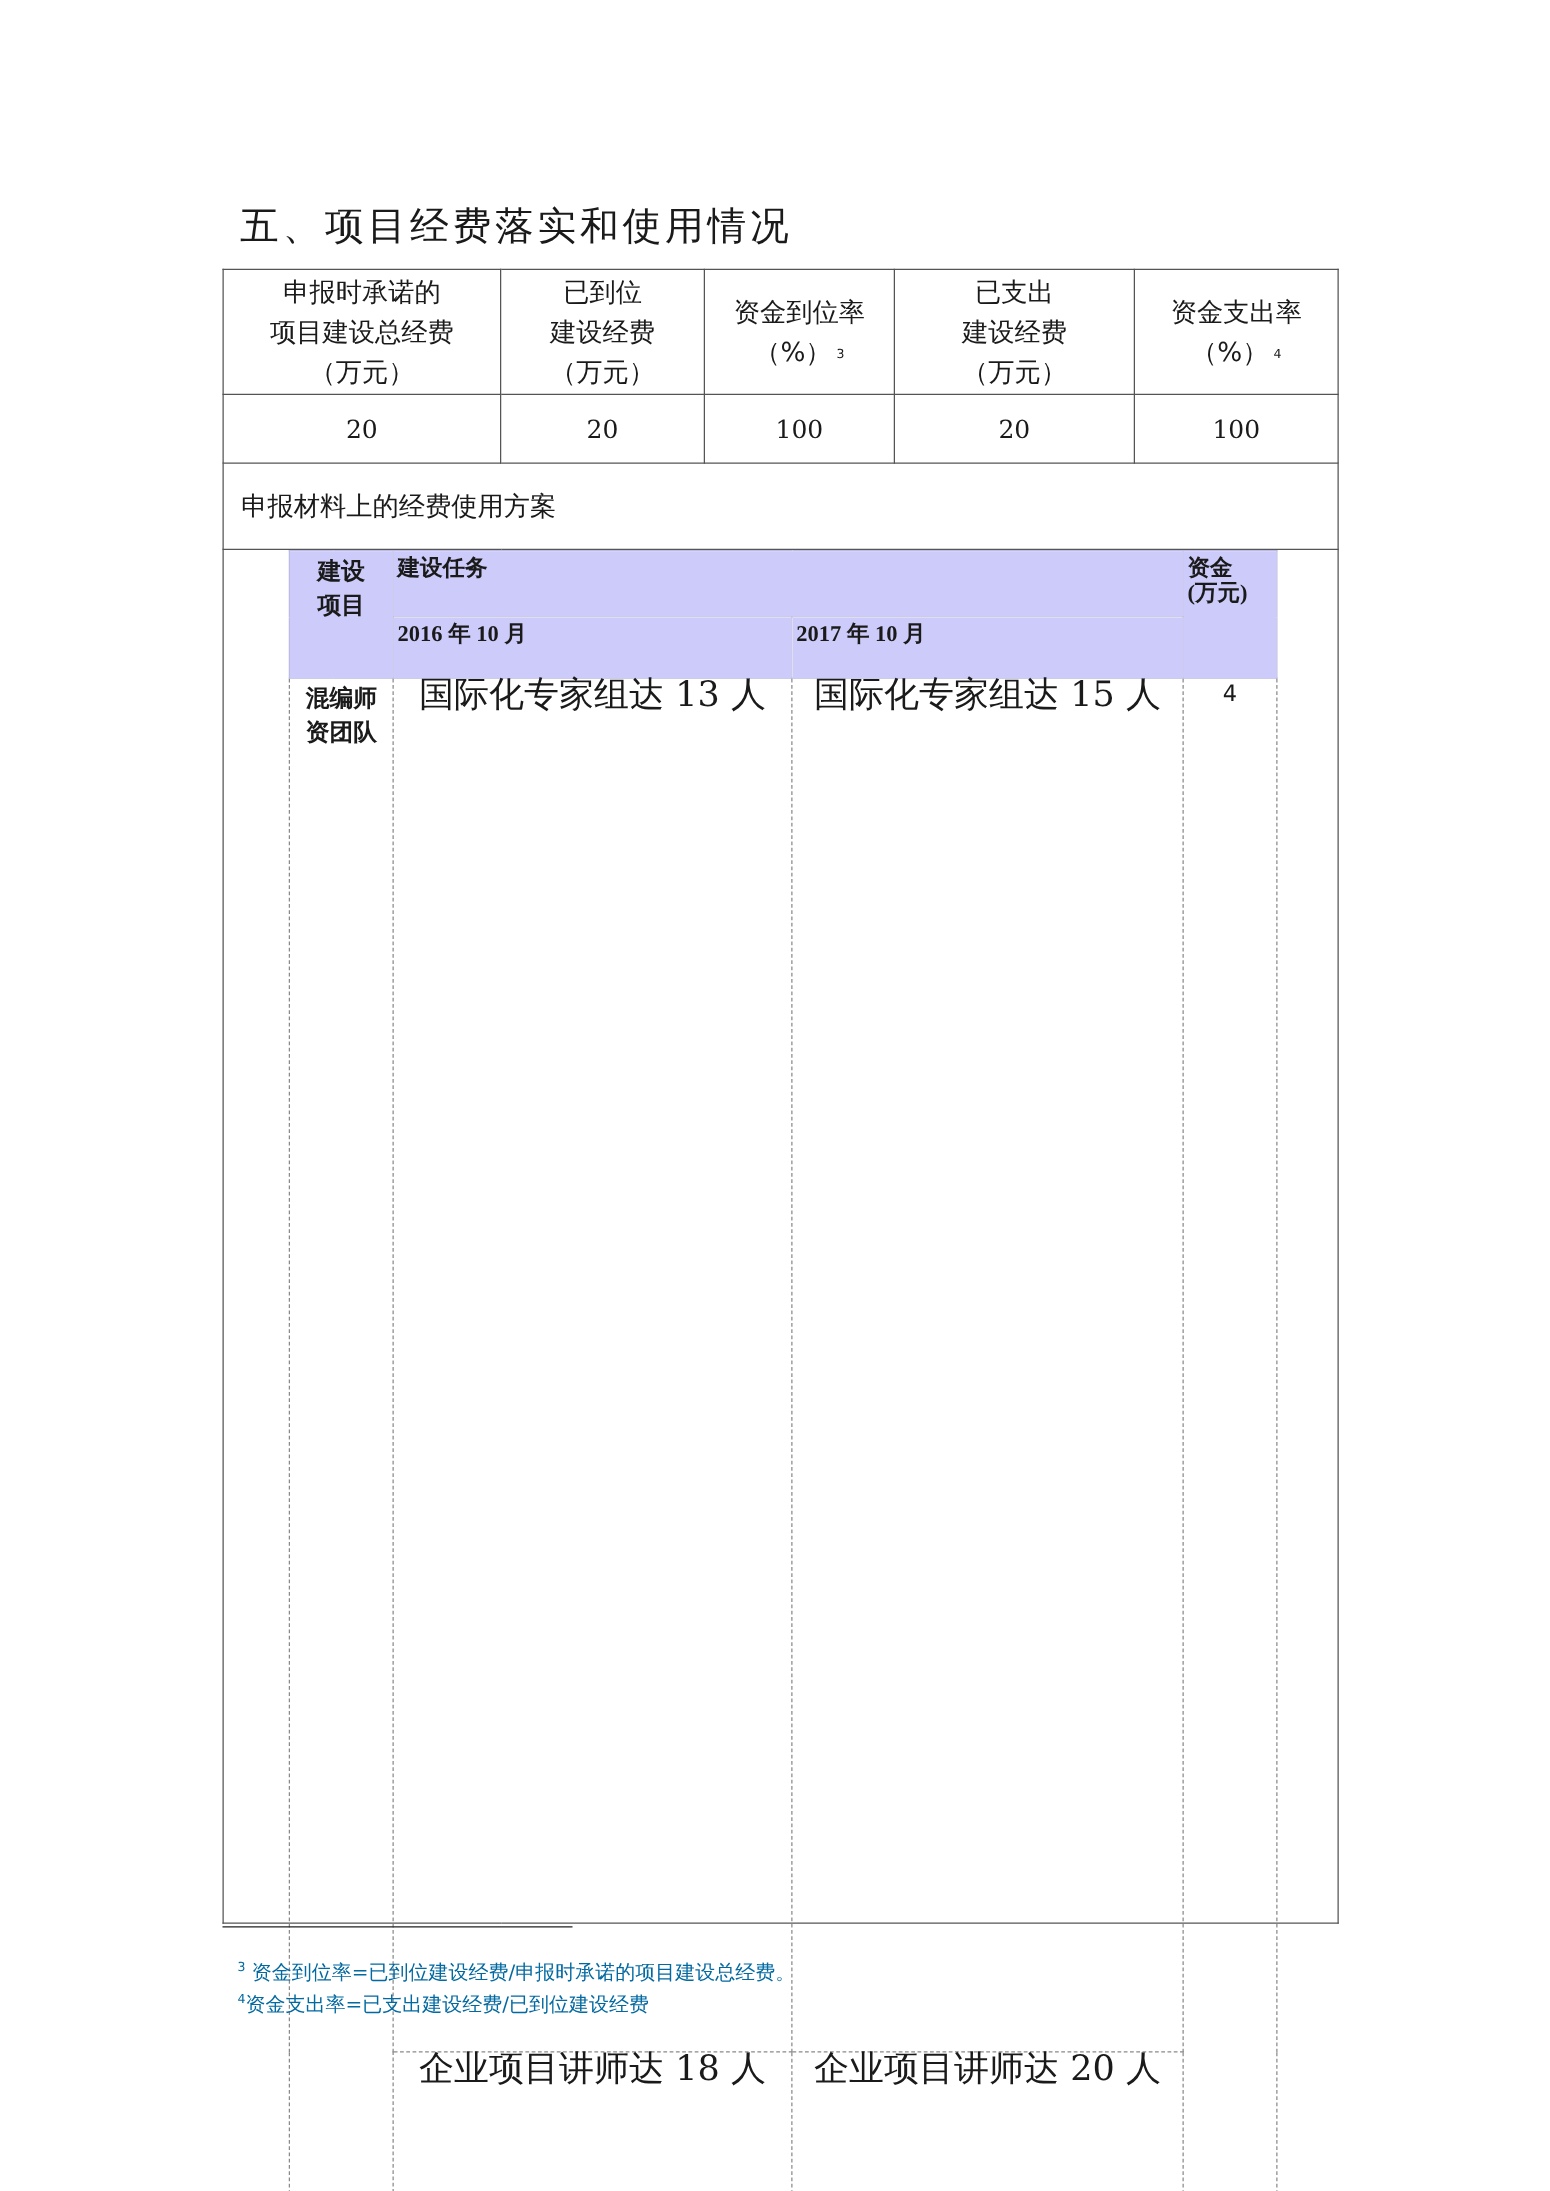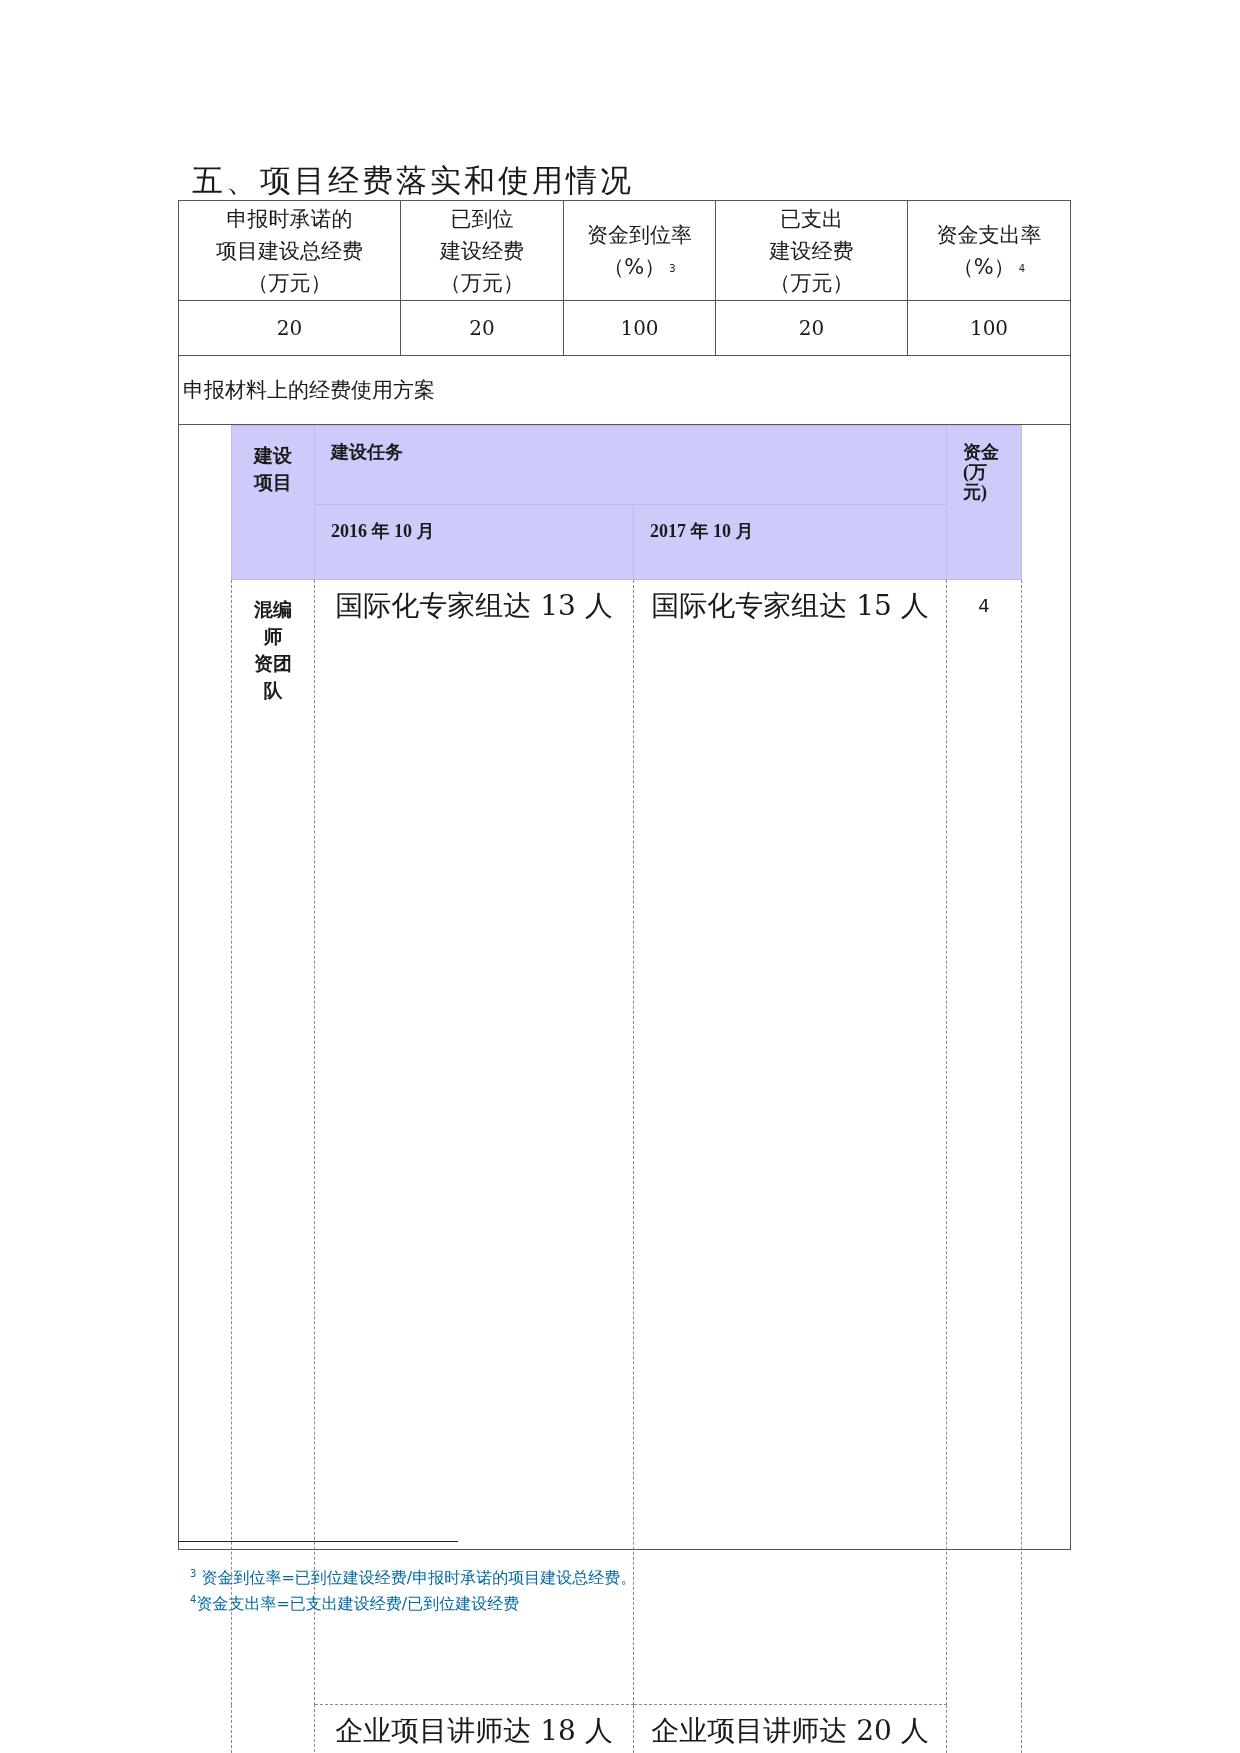--- a/index.html
+++ b/index.html
@@ -8,34 +8,34 @@
     font-family: "DejaVu Serif", "Liberation Serif", serif; color: #1a1a1a;
   }
   .title {
     position: absolute; left: 192px; top: 160px;
     font-size: 31px; letter-spacing: 3px; font-weight: normal;
     font-family: "DejaVu Sans", sans-serif;
     text-align: center;
   }
   
   .outer {
-    position: absolute; left: 178px; top: 200px; width: 892px;
+    position: absolute; left: 178px; top: 215px; width: 892px;
     border-collapse: collapse; table-layout: fixed;
   }
   .outer td {
     border: 1.5px solid #555; text-align: center; vertical-align: middle;
     padding: 0; font-size: 21px;
   }
   .outer .hdr td {
     height: 99px; font-family: "DejaVu Sans", sans-serif; font-size: 21px; line-height: 32px;
   }
   .outer .vals td { height: 54px; font-size: 20px; }
-  .outer .plan td { height: 68px; text-align: left; padding-left: 4px;
+  .outer .plan td { height: 68px; text-align: left; padding-left: 14px;
     font-family: "DejaVu Sans", sans-serif; font-size: 21px; }
-  .outer .inner-wrap td { height: 1092px; padding: 16px; vertical-align: top; position: relative; }
+  .outer .inner-wrap td { height: 1092px; padding: 3px; vertical-align: top; position: relative; }
   sup.fn { font-size: 10px; vertical-align: top; position: relative; top: 2px; margin-left: 4px; }
 
   
   .inner {
     position: absolute; left: 52px; top: 0; width: 790px;
     border-collapse: collapse; table-layout: fixed;
   }
   .inner td {
     border: 1px dashed #8a8a8a; padding: 0; vertical-align: middle; font-size: 28px;
     height: 37px; line-height: 20px;

